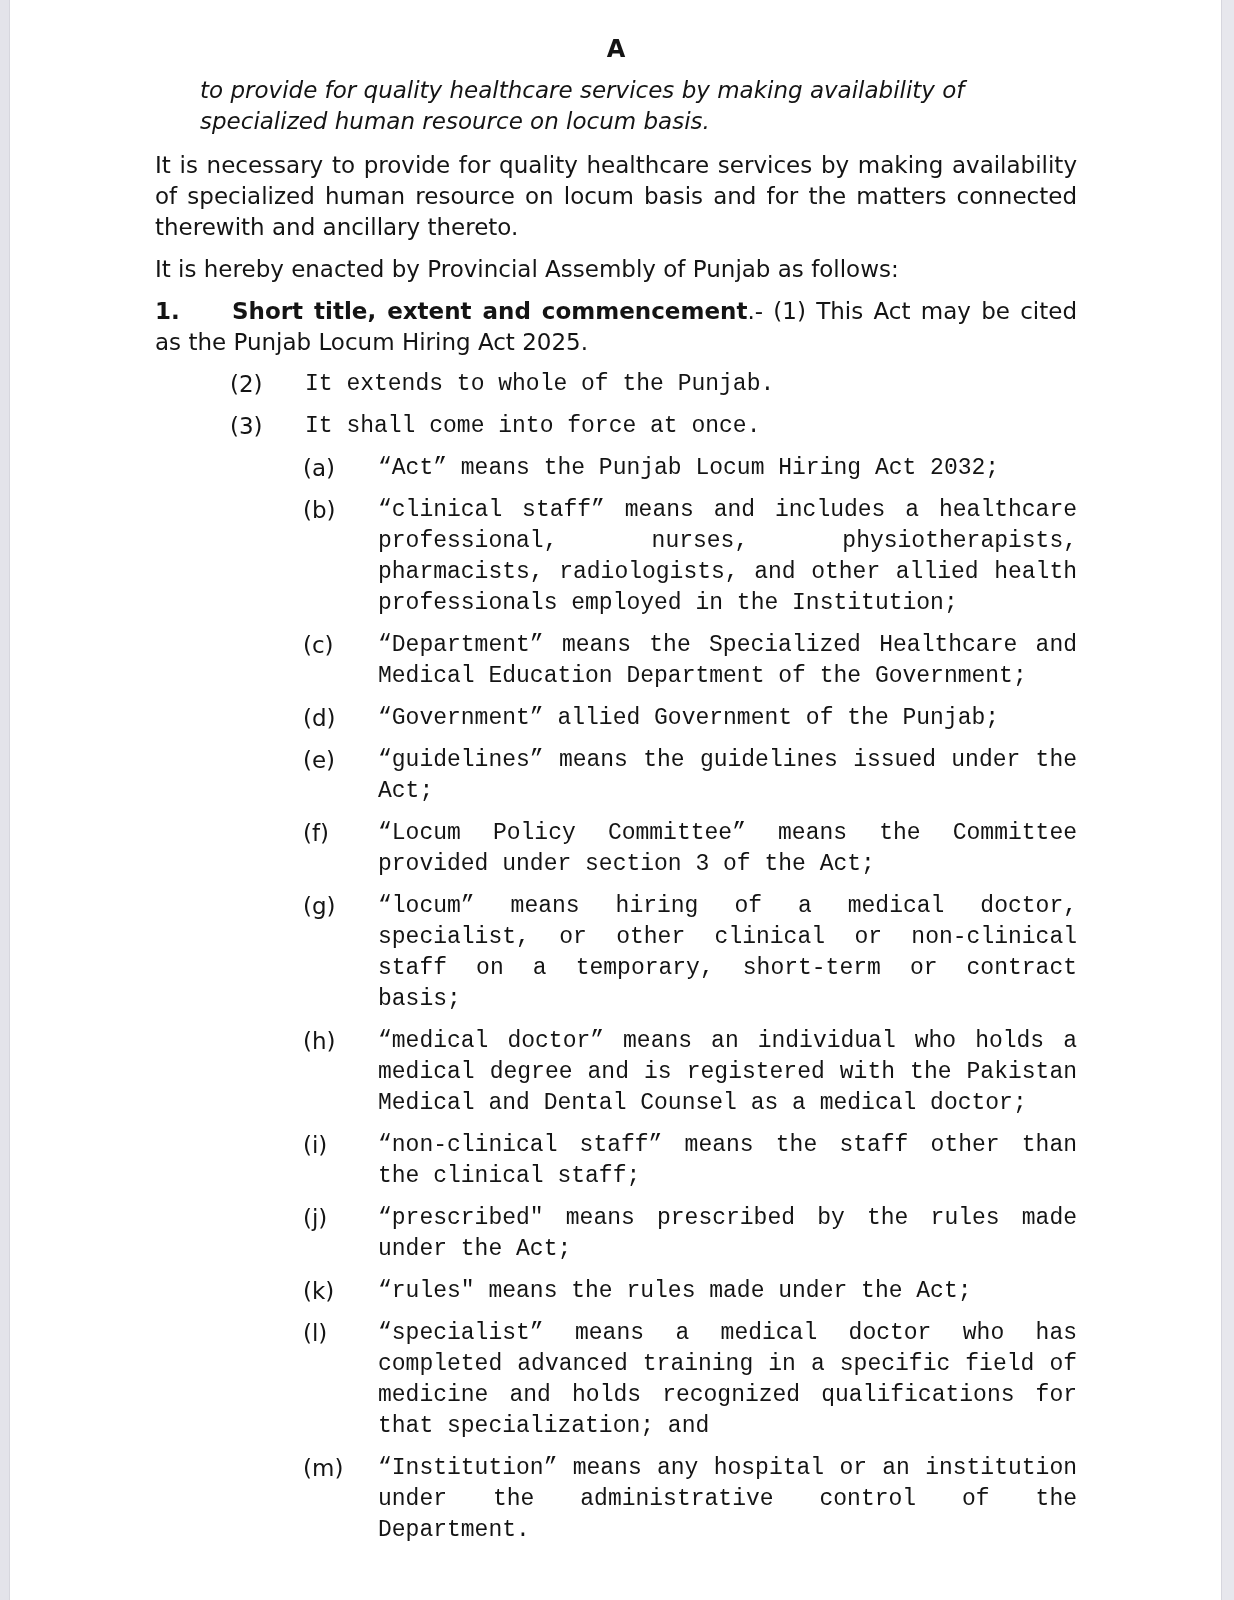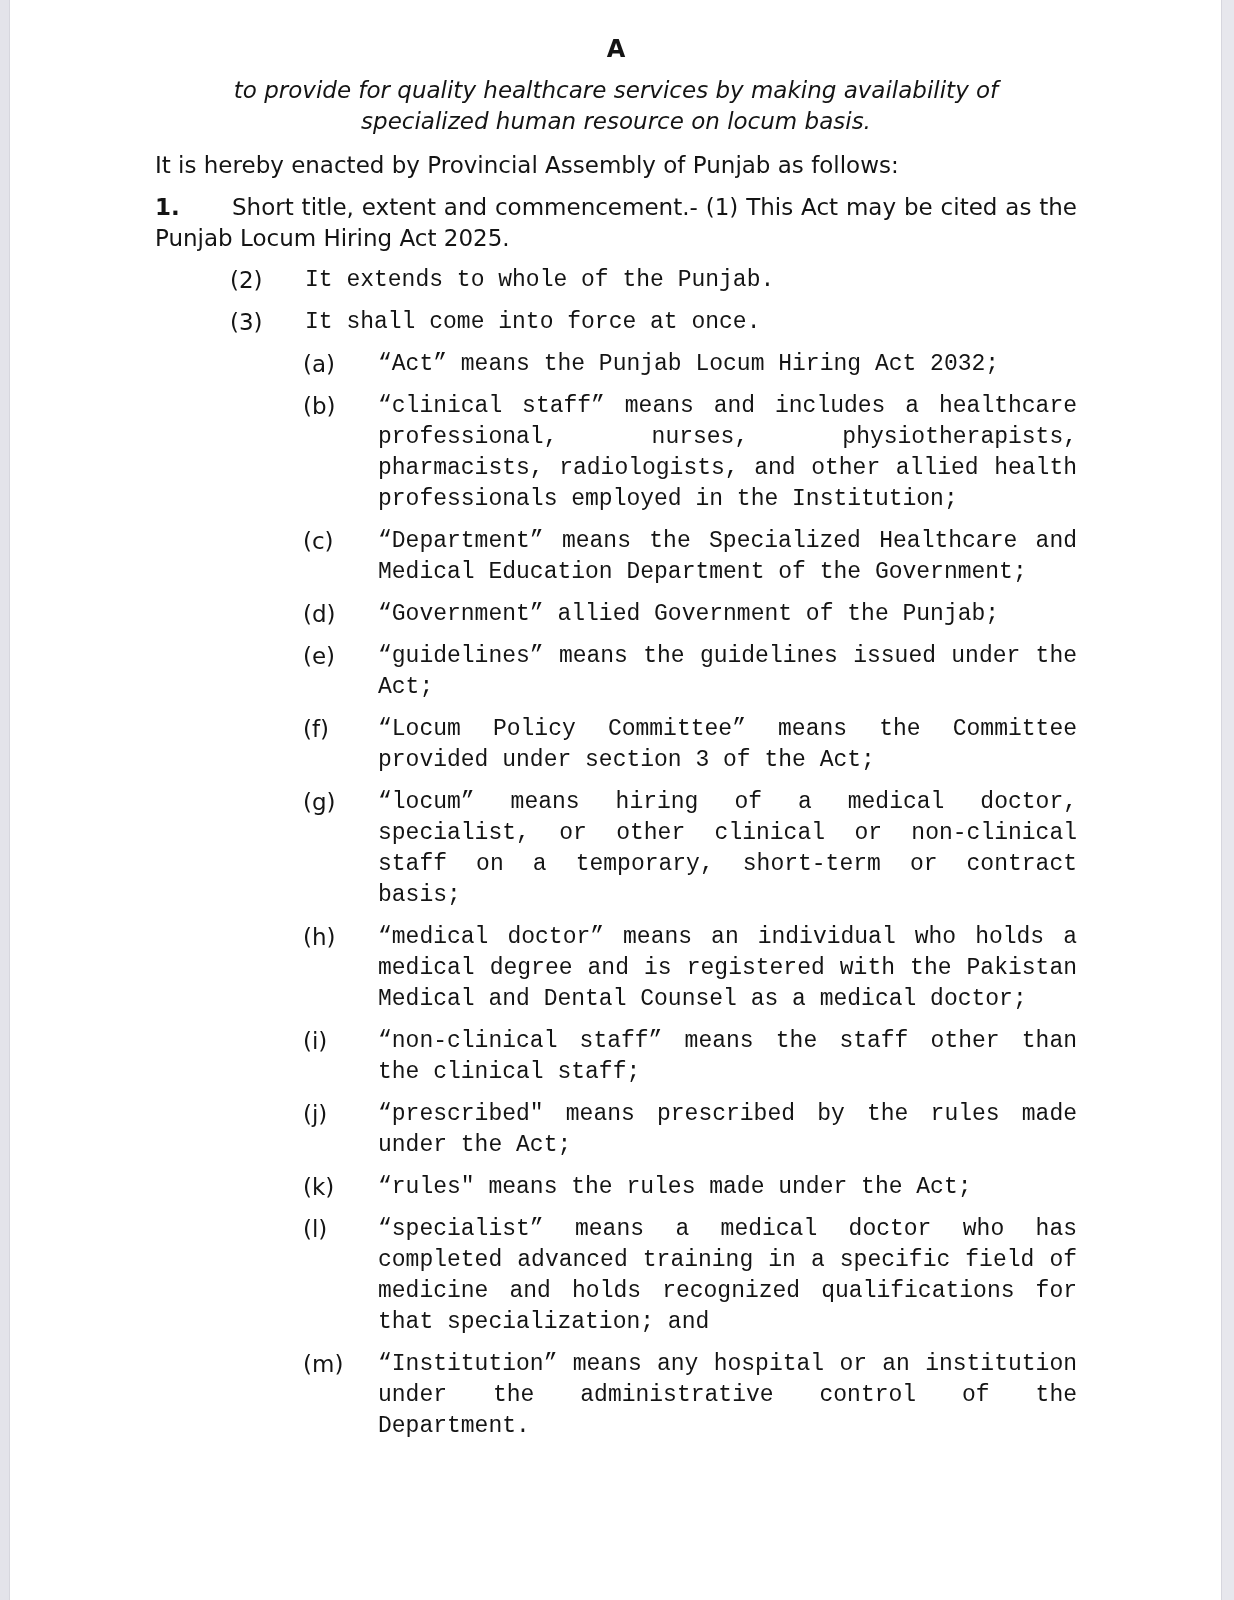--- a/index.html
+++ b/index.html
@@ -39,35 +39,34 @@
   }
   .doc-heading-letter,
   .doc-heading-word {
     text-align: center;
     font-weight: bold;
     font-size: 24px;
     margin: 0 0 10px 0;
   }
   .long-title {
     font-style: italic;
-    text-align: center;
     max-width: 832px;
     margin: 0 auto 13px auto;
   }
   p.para {
     text-align: justify;
     margin: 0 0 11px 0;
   }
   .sec-num {
     display: inline-block;
     width: 77px;
     font-weight: bold;
   }
   .sec-title {
-    font-weight: normal;
+    font-weight: bold;
     margin-top: 20px;
   }
   .row {
     display: flex;
     margin: 0 0 11px 0;
   }
   .row.subsection { margin-left: 75px; }
   .row.definition { margin-left: 148px; }
   .row .lbl {
     flex: 0 0 75px;
@@ -84,20 +83,21 @@
 
 <div class="edge-strip-left"></div>
 <div class="edge-strip-right"></div>
 
 <div class="page">
 
   <div class="doc-heading-letter">A</div>
 
   <div class="long-title">to provide for quality healthcare services by making availability of specialized human resource on locum basis.</div>
 
+  <p class="para">It is necessary to provide for quality healthcare services by making availability of specialized human resource on locum basis and for the matters connected therewith and ancillary thereto.</p>
 
   <p class="para">It is hereby enacted by Provincial Assembly of Punjab as follows:</p>
 
   <p class="para"><span class="sec-num">1.</span><span class="sec-title">Short title, extent and commencement</span><span>.-</span>
     <span>(1) This Act may be cited as the Punjab Locum Hiring Act 2025.</span></p>
 
   <div class="row subsection">
     <div class="lbl">(2)</div>
     <div class="txt">It extends to whole of the Punjab.</div>
   </div>

